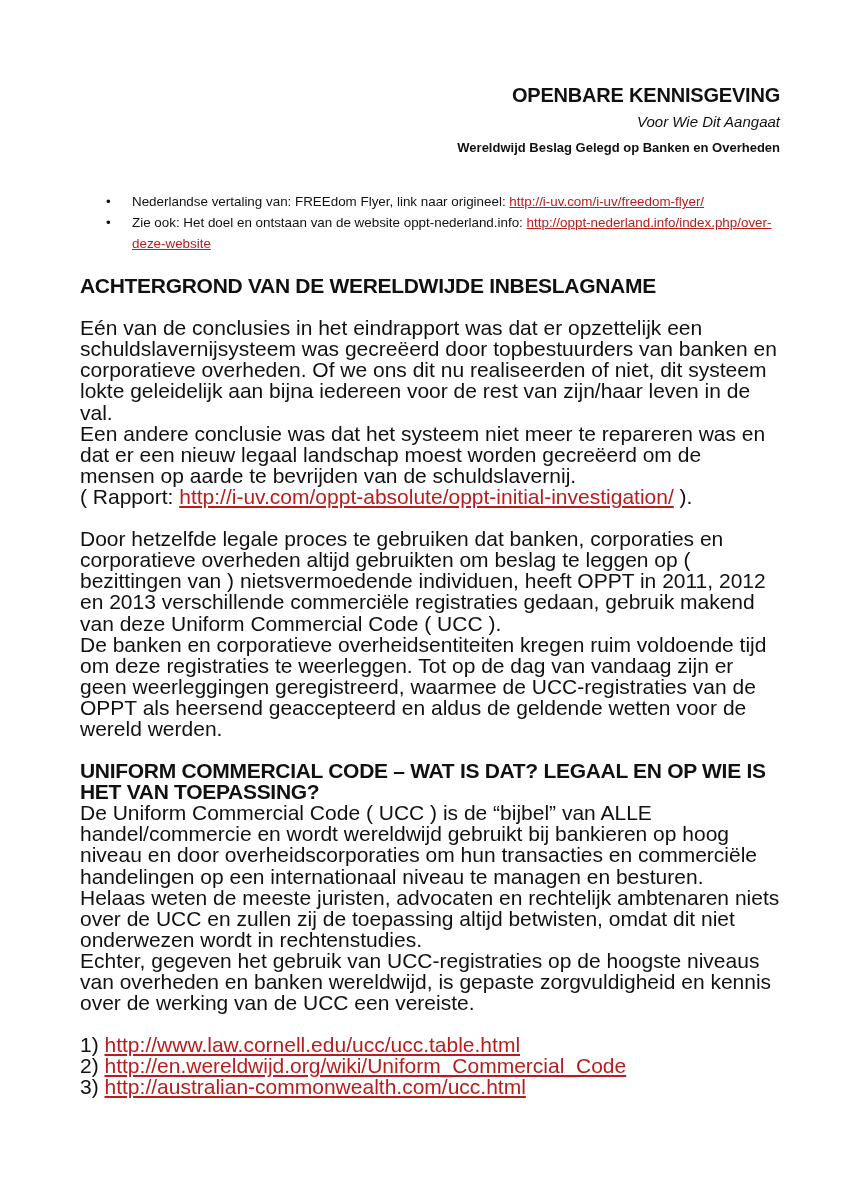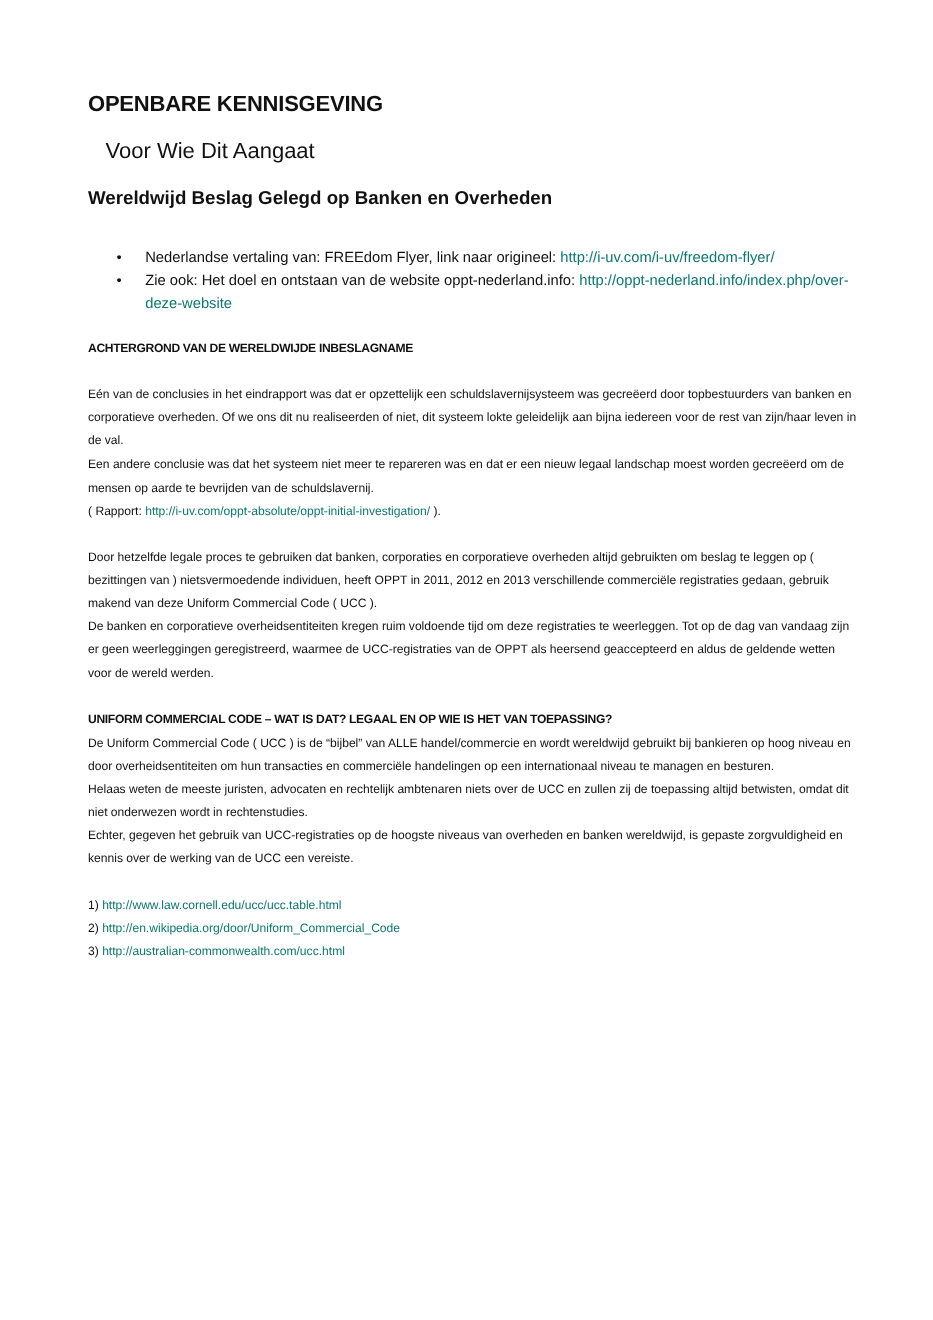--- a/index.html
+++ b/index.html
@@ -2,29 +2,29 @@
 <html><head>
   <meta charset="utf-8">
   <style>
     html, body { margin: 0; padding: 0; background: #ffffff; }
     body {
       width: 848px; height: 1200px; position: relative; overflow: hidden;
       font-family: "Liberation Sans", sans-serif;
       color: #111111;
     }
     .page { position: absolute; left: 80px; top: 80px; width: 700px; }
-    .title-block { text-align: left; }
+    .title-block { text-align: right; }
     .title { font-weight: bold; font-size: 20px; line-height: 30px; margin: 0; letter-spacing: -0.2px; }
-    .subtitle { font-size: 20px; line-height: 24px; margin: 16px; }
-    .title2 { font-weight: bold; font-size: 17px; line-height: 27px; margin: 0; }
+    .subtitle { font-style: italic; font-size: 15px; line-height: 24px; margin: 0; }
+    .title2 { font-weight: bold; font-size: 13px; line-height: 27px; margin: 0; }
     ul.bullets { list-style: none; margin: 30px 0 0 0; padding: 0; font-size: 13.4px; line-height: 21px; }
     ul.bullets li { position: relative; padding-left: 52px; }
     ul.bullets li .dot { position: absolute; left: 26px; top: 0; }
-    a { color: #0f766e; }
-    .section { margin-top: 21px; font-size: 11px; line-height: 21.1px; }
+    a { color: #b91c1c; text-decoration: underline; }
+    .section { margin-top: 21px; font-size: 21px; line-height: 21.1px; }
     .section p { margin: 0; }
     .blank { height: 21.1px; }
     .h { font-weight: bold; letter-spacing: -0.3px; }
     .b { font-weight: bold; }
   </style>
 </head>
 <body>
 
 <div class="page">
 
@@ -51,27 +51,27 @@
     <p>Eén van de conclusies in het eindrapport was dat er opzettelijk een schuldslavernijsysteem was gecreëerd door topbestuurders van banken en corporatieve overheden. Of we ons dit nu realiseerden of niet, dit systeem lokte geleidelijk aan bijna iedereen voor de rest van zijn/haar leven in de val.</p>
     <p>Een andere conclusie was dat het systeem niet meer te repareren was en dat er een nieuw legaal landschap moest worden gecreëerd om de mensen op aarde te bevrijden van de schuldslavernij.</p>
     <p><span>( Rapport: </span><a>http://i-uv.com/oppt-absolute/oppt-initial-investigation/</a><span> ).</span></p>
     <div class="blank"></div>
     <p>Door hetzelfde legale proces te gebruiken dat banken, corporaties en corporatieve overheden altijd gebruikten om beslag te leggen op ( bezittingen van ) nietsvermoedende individuen, heeft OPPT in 2011, 2012 en 2013 verschillende commerciële registraties gedaan, gebruik makend van deze Uniform Commercial Code ( UCC ).</p>
     <p>De banken en corporatieve overheidsentiteiten kregen ruim voldoende tijd om deze registraties te weerleggen. Tot op de dag van vandaag zijn er geen weerleggingen geregistreerd, waarmee de UCC-registraties van de OPPT als heersend geaccepteerd en aldus de geldende wetten voor de wereld werden.</p>
   </div>
 
   <div class="section">
     <p class="h">UNIFORM COMMERCIAL CODE – WAT IS DAT? LEGAAL EN OP WIE IS HET VAN TOEPASSING?</p>
-    <p>De Uniform Commercial Code ( UCC ) is de “bijbel” van ALLE handel/commercie en wordt wereldwijd gebruikt bij bankieren op hoog niveau en door overheidsentiteiten om hun transacties en commerciële handelingen op een internationaal niveau te managen en besturen.</p>
+    <p>De Uniform Commercial Code ( UCC ) is de “bijbel” van ALLE handel/commercie en wordt wereldwijd gebruikt bij bankieren op hoog niveau en door overheidscorporaties om hun transacties en commerciële handelingen op een internationaal niveau te managen en besturen.</p>
     <p>Helaas weten de meeste juristen, advocaten en rechtelijk ambtenaren niets over de UCC en zullen zij de toepassing altijd betwisten, omdat dit niet onderwezen wordt in rechtenstudies.</p>
     <p>Echter, gegeven het gebruik van UCC-registraties op de hoogste niveaus van overheden en banken wereldwijd, is gepaste zorgvuldigheid en kennis over de werking van de UCC een vereiste.</p>
   </div>
 
   <div class="section">
     <p><span>1) </span><a>http://www.law.cornell.edu/ucc/ucc.table.html</a></p>
-    <p><span>2) </span><a>http://en.wikipedia.org/door/Uniform_Commercial_Code</a></p>
+    <p><span>2) </span><a>http://en.wereldwijd.org/wiki/Uniform_Commercial_Code</a></p>
     <p><span>3) </span><a>http://australian-commonwealth.com/ucc.html</a></p>
   </div>
 
   <div class="section">
   </div>
 
 </div>
 
 </body></html>

